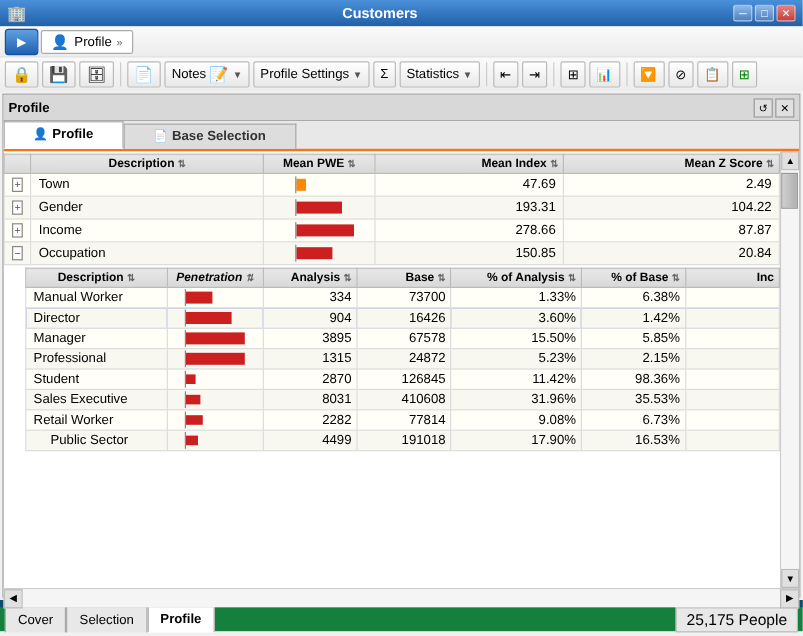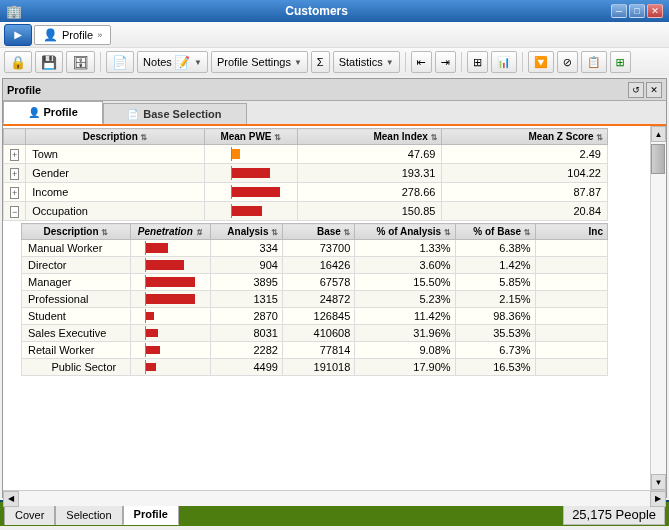--- a/index.html
+++ b/index.html
@@ -107,21 +107,21 @@
     .scroll-btn { height: 16px; background: #e0e0e0; border: 1px solid #bbb; display: flex; align-items: center; justify-content: center; font-size: 8px; cursor: pointer; }
     .scroll-track { flex: 1; background: #f5f5f5; position: relative; }
     .scroll-thumb { width: 14px; height: 30px; background: linear-gradient(to right, #d0d0d0, #b0b0b0); border: 1px solid #999; position: absolute; top: 2px; left: 0; }
 
     
     .scrollbar-h { height: 16px; background: #f0f0f0; border-top: 1px solid #ccc; display: flex; align-items: center; }
     .scroll-btn-h { width: 16px; height: 16px; background: #e0e0e0; border: 1px solid #bbb; display: flex; align-items: center; justify-content: center; font-size: 8px; cursor: pointer; flex-shrink: 0; }
     .scroll-track-h { flex: 1; height: 100%; background: #f5f5f5; }
 
     
-    .status-bar { display: flex; align-items: center; height: 26px; border-top: 2px solid #0c4a6e; background: #4d7c0f; padding: 0 4px; }
+    .status-bar { display: flex; align-items: center; height: 26px; border-top: 6px solid #0c4a6e; background: #15803d; padding: 0 4px; }
     .status-tabs { display: flex; gap: 0; }
     .status-tab {
       padding: 2px 10px; font-size: 11px; border: 1px solid #aaa;
       background: #e8e8e8; cursor: pointer; border-bottom: none; height: 22px;
       display: flex; align-items: center;
     }
     .status-tab.active { background: white; font-weight: bold; border-bottom: 1px solid white; }
     .status-right { margin-left: auto; font-size: 13px; padding: 2px 8px; background: #e8e8e8; border: 1px solid #bbb; }
 
     .icon-expand { font-size: 9px; border: 1px solid #888; padding: 0 1px; cursor: pointer; }
@@ -212,21 +212,21 @@
     <div class="tab active">
       <span style="font-size:10px;">👤</span>
       <span>Profile</span>
     </div>
     <div class="tab">
       <span style="font-size:10px;">📄</span>
       <span>Base Selection</span>
     </div>
   </div>
 
-  <div style="display:flex; height: calc(100% - 54px); gap: 42px;">
+  <div style="display:flex; height: calc(100% - 54px);">
     <div class="table-area">
 
       <table class="summary-table">
         <thead>
           <tr>
             <th style="width:18px;"></th>
             <th class="desc-col">Description <span class="sort-icon">⇅</span></th>
             <th style="width:90px;">Mean PWE <span class="sort-icon">⇅</span></th>
             <th class="num-col">Mean Index <span class="sort-icon">⇅</span></th>
             <th class="num-col">Mean Z Score <span class="sort-icon">⇅</span></th>
@@ -389,21 +389,21 @@
           <span class="bar-red" style="width:14px; margin-left:11px; height: 8px;"></span>
         </div>
       </td>
       <td class="num-col">2282</td>
       <td class="num-col">77814</td>
       <td class="num-col">9.08%</td>
       <td class="num-col">6.73%</td>
       <td class="num-col"></td>
     </tr>
             <tr style="background: rgb(248, 248, 240);">
-      <td style="padding-left:20px;text-align:center;">Public Sector</td>
+      <td style="padding-left:20px;">Public Sector</td>
       <td class="bar-cell">
         <div class="bar-container" style="width:60px;">
           <div class="bar-line" style="left:10px;"></div>
           <span class="bar-red" style="width:10px; margin-left:11px; height: 8px;"></span>
         </div>
       </td>
       <td class="num-col">4499</td>
       <td class="num-col">191018</td>
       <td class="num-col">17.90%</td>
       <td class="num-col">16.53%</td>

